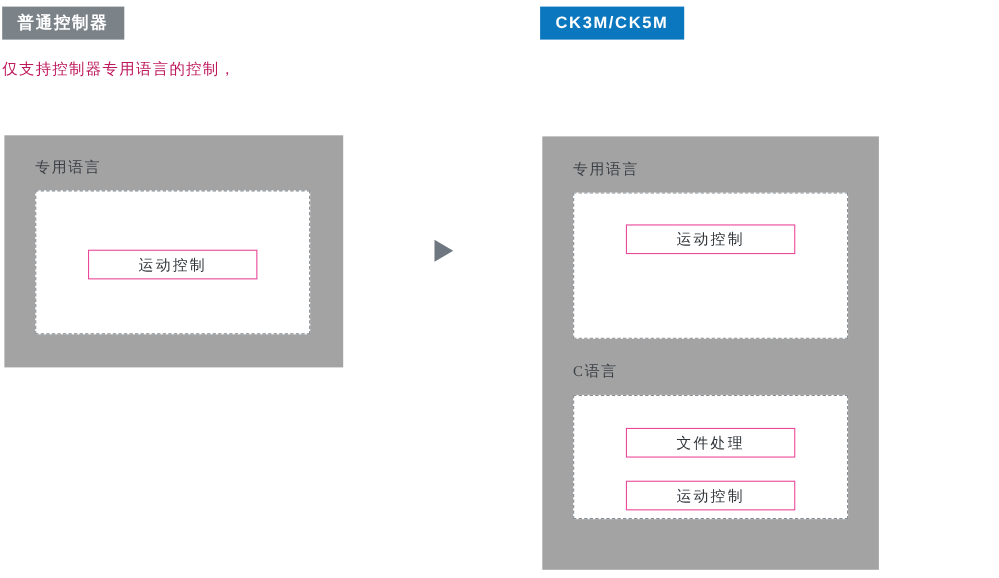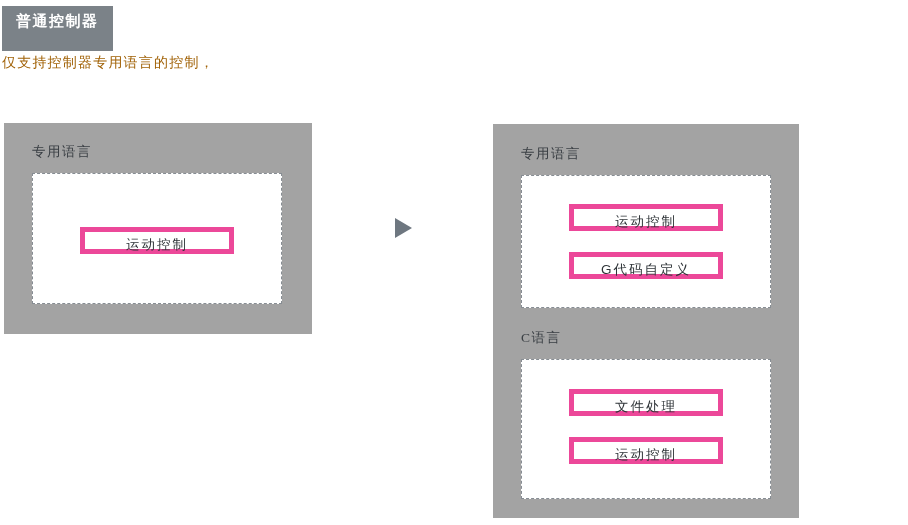--- a/index.html
+++ b/index.html
@@ -10,40 +10,40 @@
     position: relative;
     overflow: hidden;
     color: #3d4246;
   }
   .stage { position: absolute; left: 0; top: 0; width: 908px; height: 525px; }
 
   
   .badge {
     position: absolute;
     top: 6px;
-    height: 45px;
+    height: 30px;
     line-height: 30px;
     padding: 0 14px;
     color: #ffffff;
     font-size: 15px;
     font-weight: bold;
     letter-spacing: 1.5px;
     white-space: nowrap;
   }
   .badge-gray { left: 2px; background: #7b8288; }
   .badge-blue { left: 491px; background: #0b77be; }
 
   
   .desc {
     position: absolute;
     top: 51px;
     font-size: 14px;
     line-height: 22px;
     letter-spacing: 1.2px;
-    color: #a16207;
+    color: #be185d;
     white-space: nowrap;
   }
   .desc-left { left: 2px; }
   .desc-right { left: 491px; }
 
   
   .panel {
     position: absolute;
     background: #a3a3a3;
   }
@@ -67,41 +67,41 @@
     background: #ffffff;
   }
 
   .feature-box {
     position: absolute;
     left: 50%;
     transform: translateX(-50%);
     width: 154px;
     height: 27px;
     line-height: 25px;
-    border: 5px solid #ec4899;
+    border: 1px solid #ec4899;
     background: #ffffff;
     text-align: center;
     font-size: 13.5px;
     letter-spacing: 2px;
     color: #2f3438;
     white-space: nowrap;
   }
 
   
   .panel-left .section-label { top: 20px; }
   .panel-left .dashed-box { top: 50px; height: 131px; }
   .panel-left .box-1 { top: 53px; }
 
   
   .panel-right .label-1 { top: 21px; }
   .panel-right .dashed-1 { top: 51px; height: 133px; }
   .panel-right .dashed-1 .box-1 { top: 28px; }
   .panel-right .dashed-1 .box-2 { top: 76px; }
   .panel-right .label-2 { top: 205px; font-family: Liberation Serif, serif; }
-  .panel-right .dashed-2 { top: 235px; height: 140px; }
+  .panel-right .dashed-2 { top: 235px; height: 113px; }
   .panel-right .dashed-2 .box-1 { top: 29px; }
   .panel-right .dashed-2 .box-2 { top: 77px; }
 
   
   .arrow {
     position: absolute;
     left: 395px;
     top: 218px;
     width: 0; height: 0;
     border-left: 17px solid #6e7780;
@@ -122,29 +122,29 @@
 
   <div class="panel panel-left">
     <div class="section-label">专用语言</div>
     <div class="dashed-box">
       <div class="feature-box box-1">运动控制</div>
     </div>
   </div>
 
   <div class="arrow"></div>
 
+  <div class="badge badge-blue">CK3M/CK5M</div>
 
   <div class="desc desc-right">
   </div>
 
   <div class="panel panel-right">
     <div class="section-label label-1">专用语言</div>
     <div class="dashed-box dashed-1">
       <div class="feature-box box-1">运动控制</div>
-      <div class="feature-box box-2">G代码自定义</div>
     </div>
 
     <div class="section-label label-2">C语言</div>
     <div class="dashed-box dashed-2">
       <div class="feature-box box-1">文件处理</div>
       <div class="feature-box box-2">运动控制</div>
     </div>
   </div>
 
 </div>

